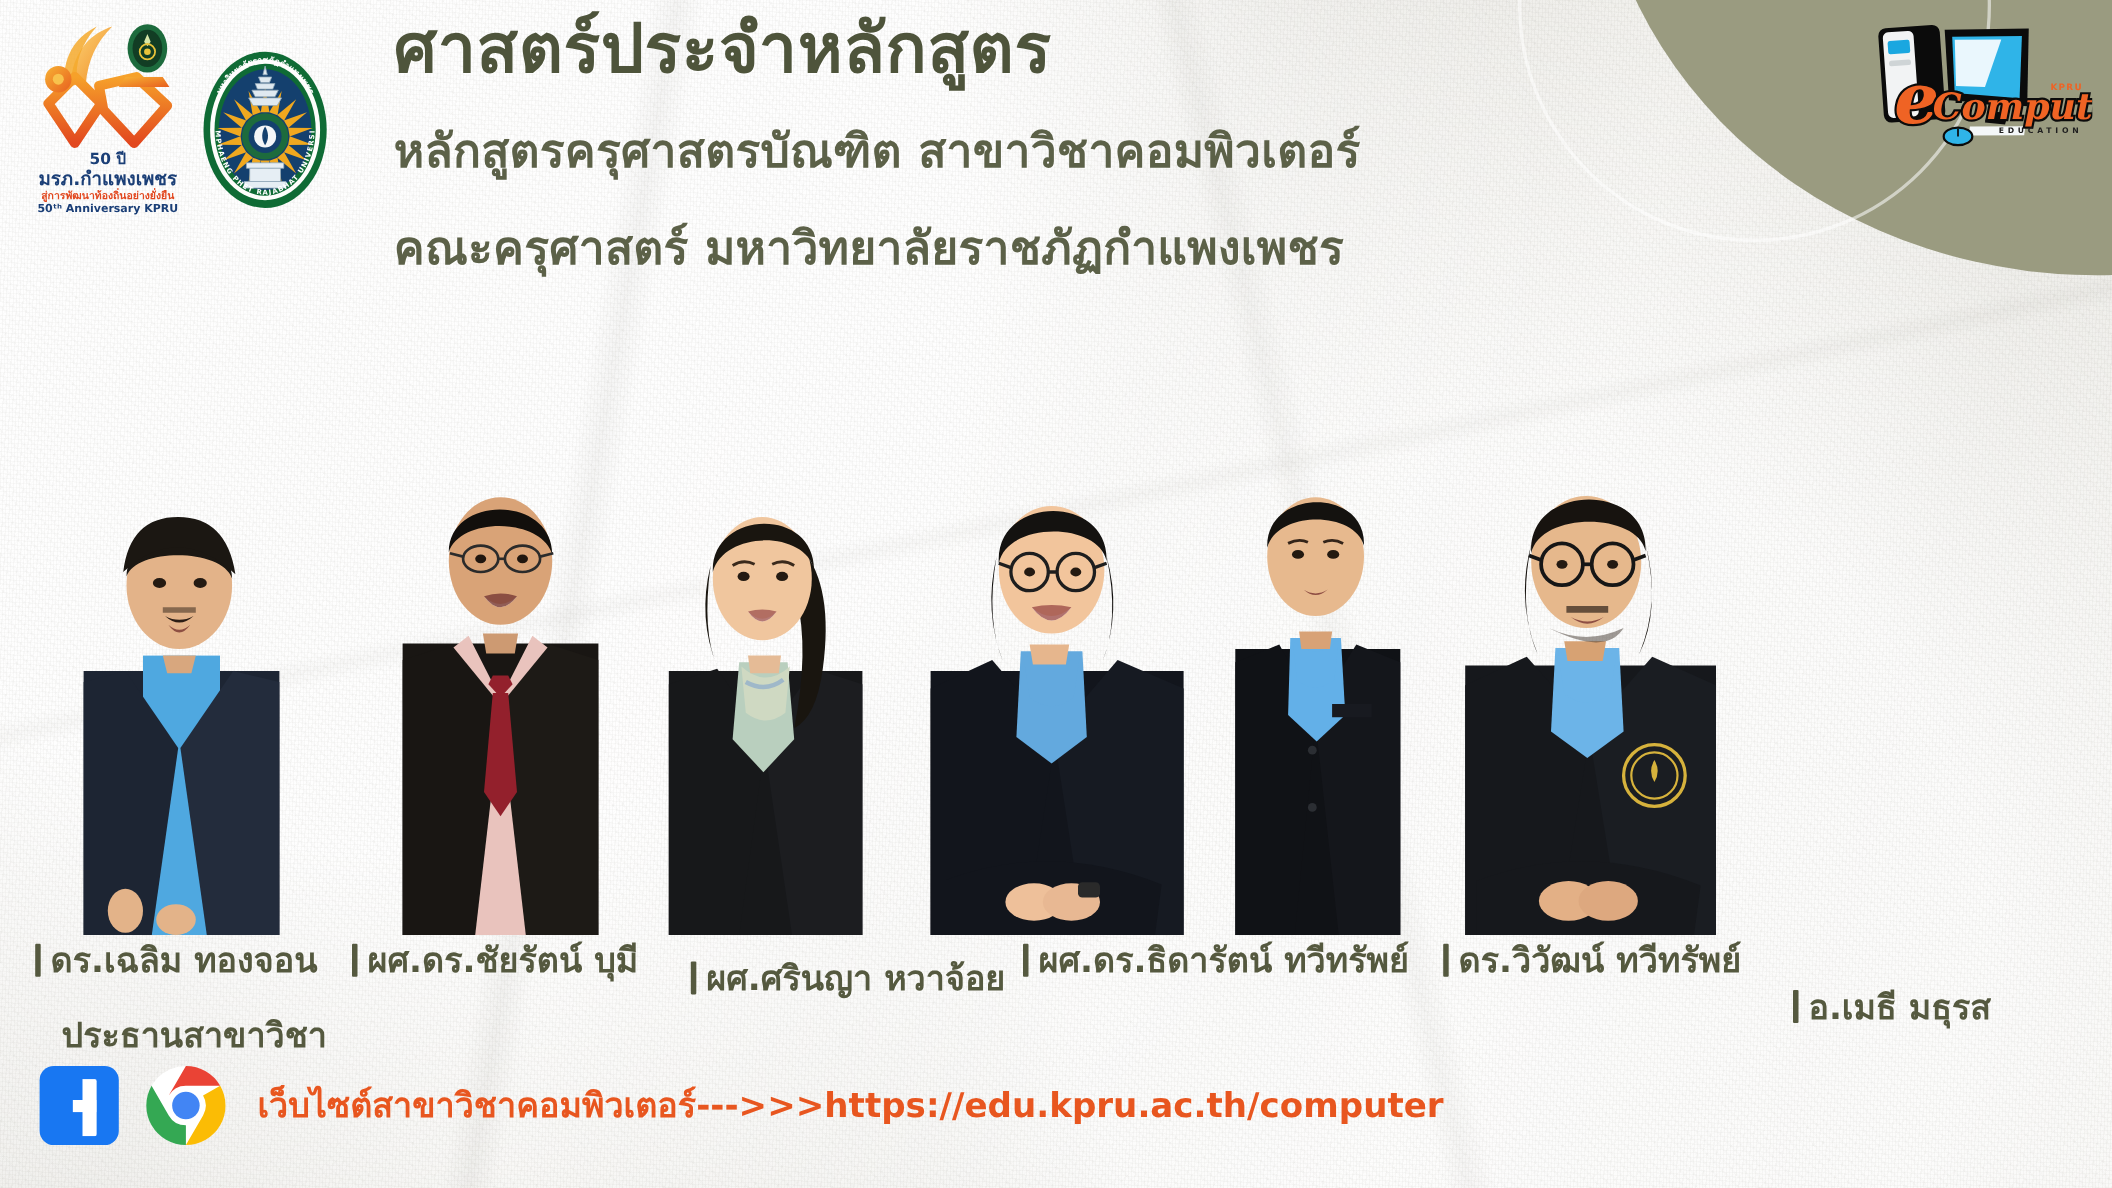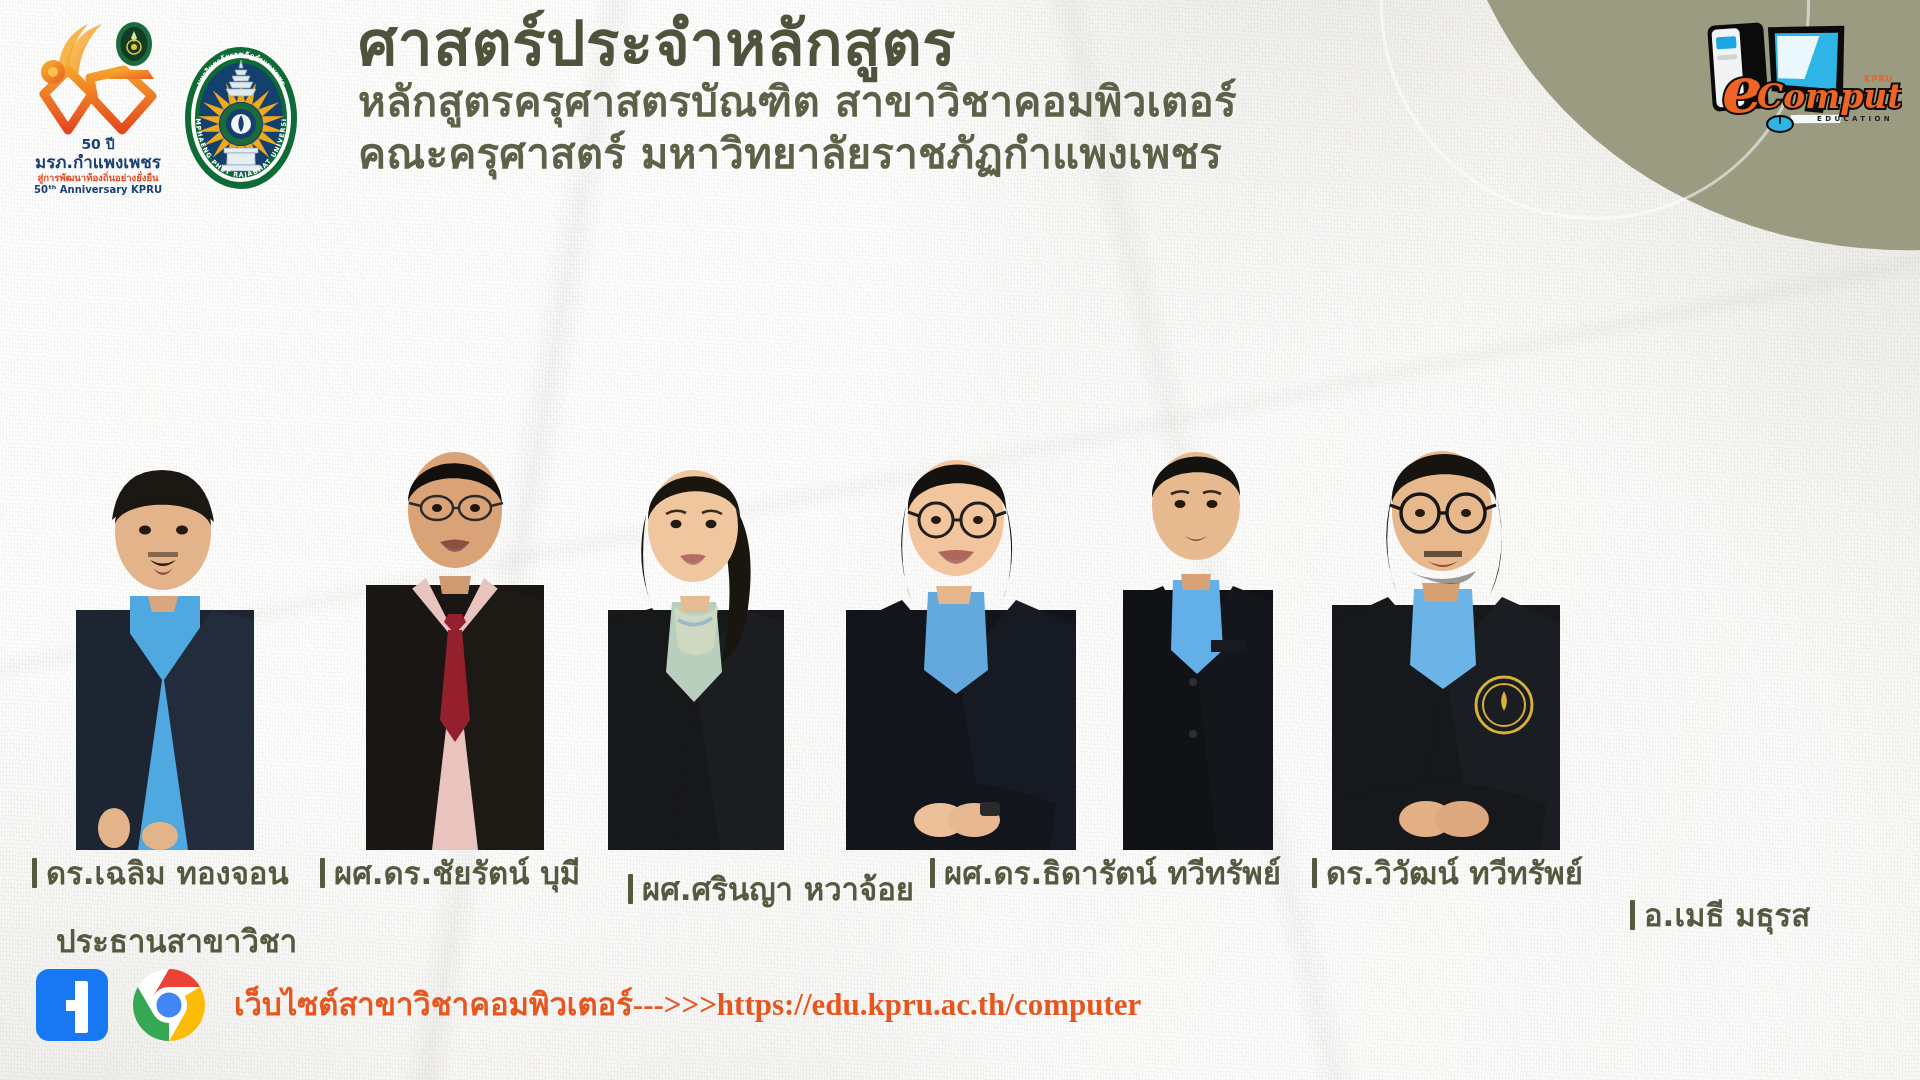--- a/index.html
+++ b/index.html
@@ -60,40 +60,40 @@
   .kpru-seal{ width:118px; height:148px; margin-top:26px; }
 
   
   .titles{ position:absolute; left:358px; top:12px; width:1180px; }
   .t-main{
     font-size:62px; line-height:1.04; font-weight:700; color:#4e543b;
     letter-spacing:.5px; text-shadow:1px 1px 0 rgba(255,255,255,.6);
   }
   .t-sub{
     font-size:42px; line-height:1.22; font-weight:600; color:#5c6148;
-    letter-spacing:.2px; text-shadow:1px 1px 0 rgba(255,255,255,.55);
+    letter-spacing:.2px; text-shadow:1px 1px 0 rgba(255,255,255,.55);margin-top:36px;
   }
 
   
   .people{ position:absolute; left:0; top:330px; width:1920px; height:520px; }
   .person{ position:absolute; bottom:0; }
 
   
   .names{ position:absolute; left:0; top:848px; width:1579px; }
   .name-row{ position:relative; height:44px; }
   .name{
     position:absolute; top:0;
     font-size:31px; font-weight:700; color:#55593f; white-space:nowrap;
     text-shadow:.5px .5px 0 rgba(255,255,255,.5);
   }
   .bar{ display:inline-block; width:5px; height:30px; background:#55593f; vertical-align:-4px; margin-right:9px; border-radius:1px; }
   .subname{ position:absolute; left:56px; top:44px; font-size:31px; font-weight:700; color:#55593f; white-space:nowrap;margin-top:24px; }
 
   
-  .footer{ position:absolute; left:36px; top:968px; display:flex; align-items:center; gap:24px;font-family:Liberation Serif, serif; }
+  .footer{ position:absolute; left:36px; top:968px; display:flex; align-items:center; gap:24px; }
   .fb-icon{ width:72px; height:72px; border-radius:13px; background:#1877f2; position:relative; flex:0 0 auto; }
   .fb-icon::after{
     content:""; position:absolute; left:30px; top:12px; width:22px; height:52px;
     background:
       linear-gradient(#fff,#fff) left 0 top 19px / 30px 11px no-repeat,
       linear-gradient(#fff,#fff) left 9px top 0 / 21px 52px no-repeat;
     border-radius:2px;
   }
   .chrome-icon{ width:74px; height:74px; flex:0 0 auto; }
   .links{ margin-left:4px; }

